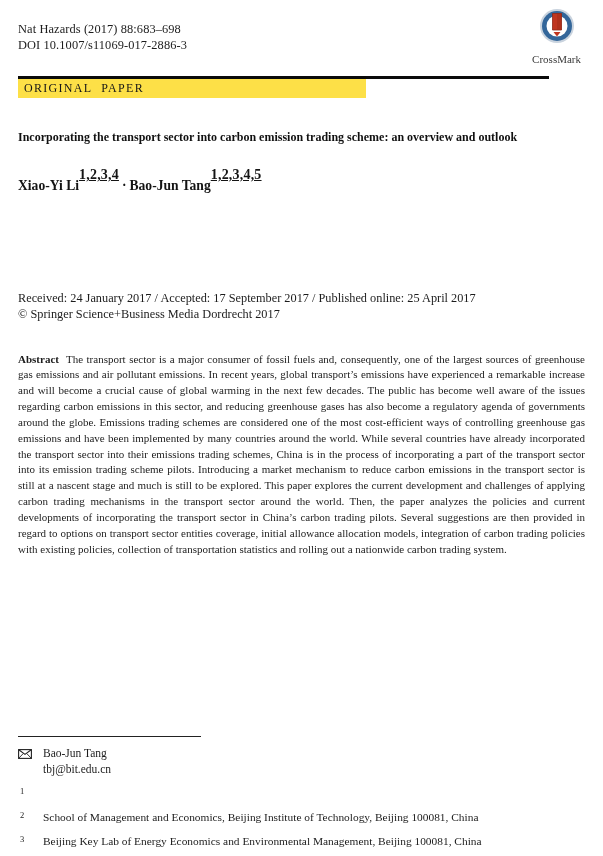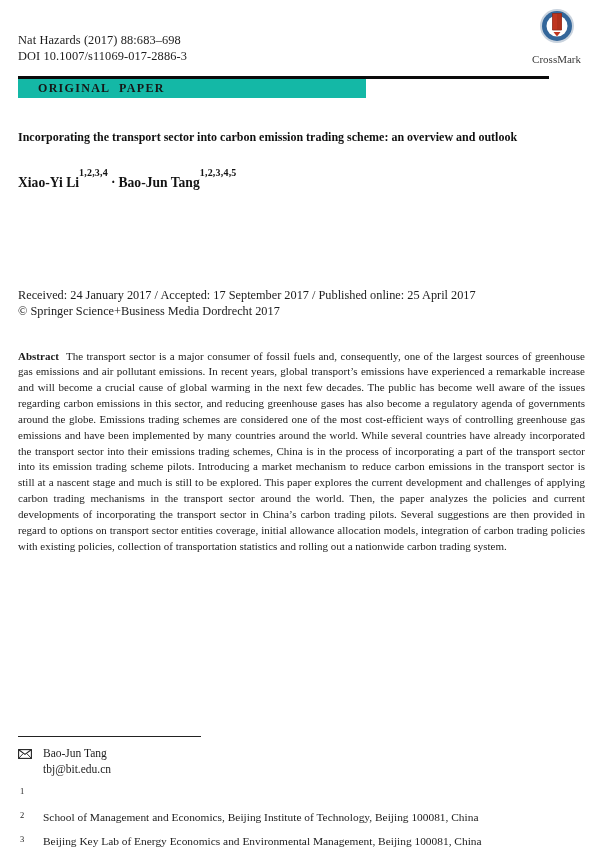--- a/index.html
+++ b/index.html
@@ -11,42 +11,42 @@
     overflow: hidden;
     position: relative;
   }
   .page {
     position: relative;
     width: 603px; height: 856px;
     padding: 10px 18px 0 18px;
   }
 
   
-  .header { display: flex; justify-content: space-between; align-items: flex-end; }
+  .header { display: flex; justify-content: space-between; align-items: center; }
   .header-left { font-size: 12.4px; line-height: 15.8px; letter-spacing: 0.1px; }
   .crossmark { display: flex; align-items: center; gap: 5px; margin-right: 4px; margin-top: -2px; cursor: pointer; flex-direction: column; }
   .crossmark-label { font-size: 11px; color: #3a3a3a; }
 
   
   .rule-black { margin-top: 11px; width: 531px; height: 3px; background: #0a0a0a; }
   .banner {
-    width: 348px; height: 19px; background: #14b8a6;
-    font-size: 12px; font-weight: bold; line-height: 19px;
+    width: 348px; height: 19px; background: #fde047;
+    font-size: 12px; font-weight: normal; line-height: 19px;
     letter-spacing: 1.3px; word-spacing: 5px;
-    padding-left: 20px; color: #161616;
+    padding-left: 6px; color: #161616;
   }
 
   
   .title {
     margin-top: 25px;
     font-size: 12px; font-weight: bold; line-height: 28px;
     color: #111; width: 575px;
   }
   .authors { margin-top: 21px; font-size: 13.6px; font-weight: bold; color: #141414; }
-  .authors sup { font-size: 10px; font-weight: bold; position: relative; top: -5px; letter-spacing: 0.2px; }
+  .authors sup { font-size: 14px; font-weight: bold; position: relative; top: -5px; letter-spacing: 0.2px; text-decoration: underline; }
   .author-sep { padding: 0 3px; }
 
   
   .dates-block { margin-top: 96px; font-size: 12.3px; line-height: 16px; }
 
   
   .abstract {
     margin-top: 30px;
     font-size: 11px; line-height: 15.85px;
     text-align: justify; width: 567px;

